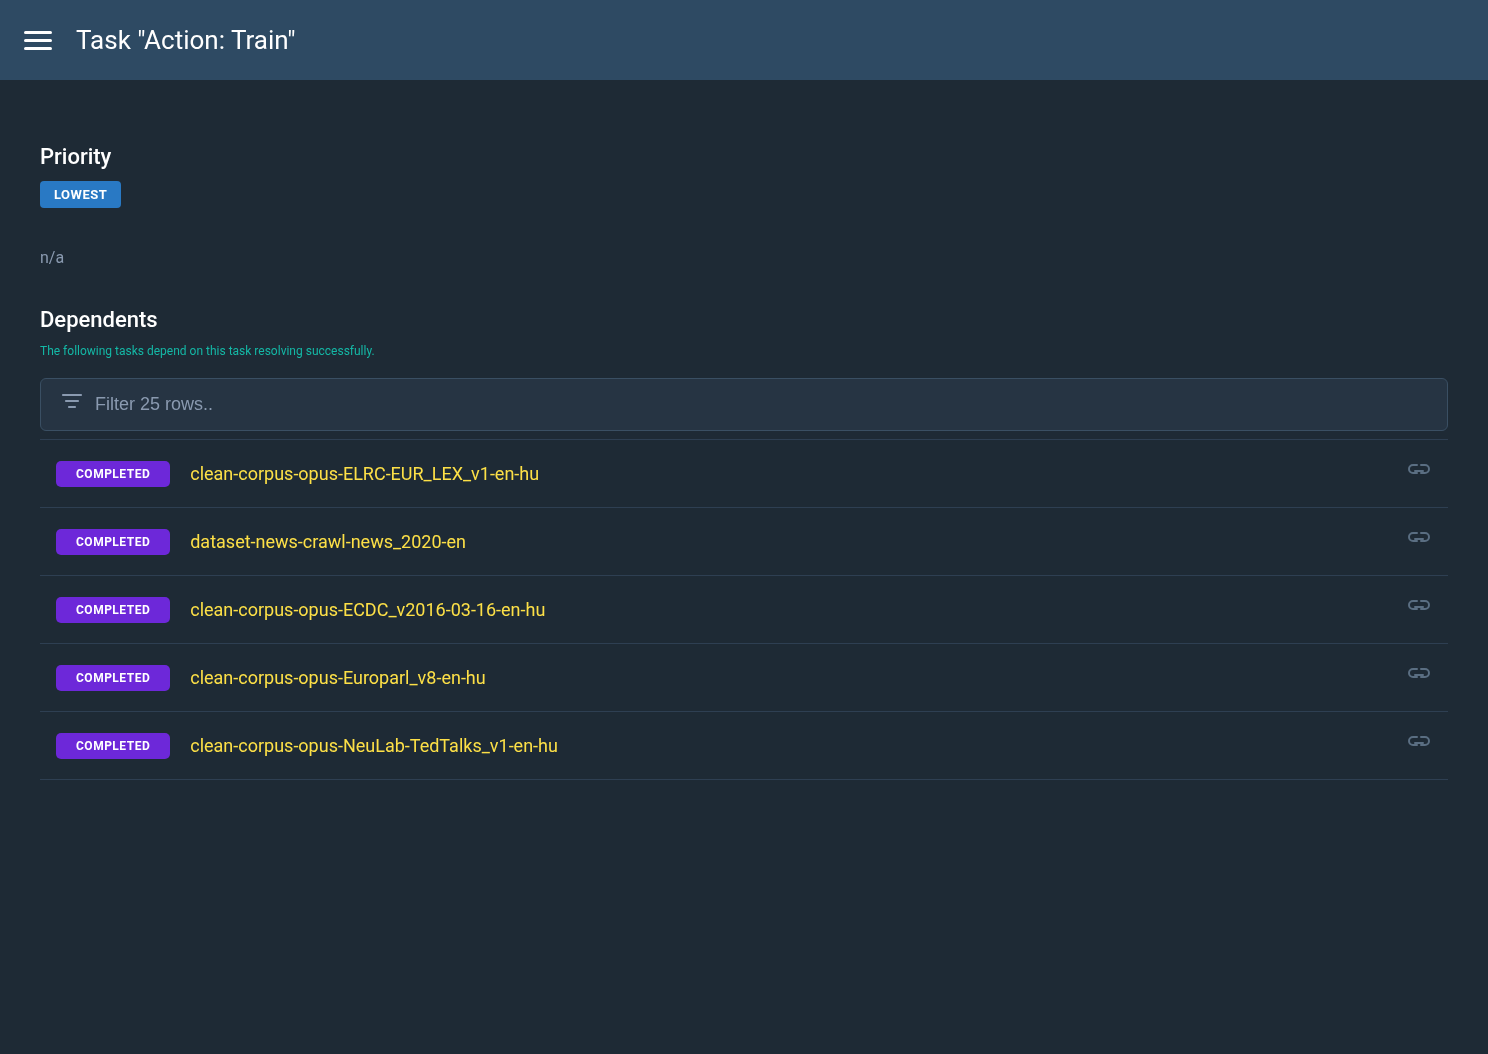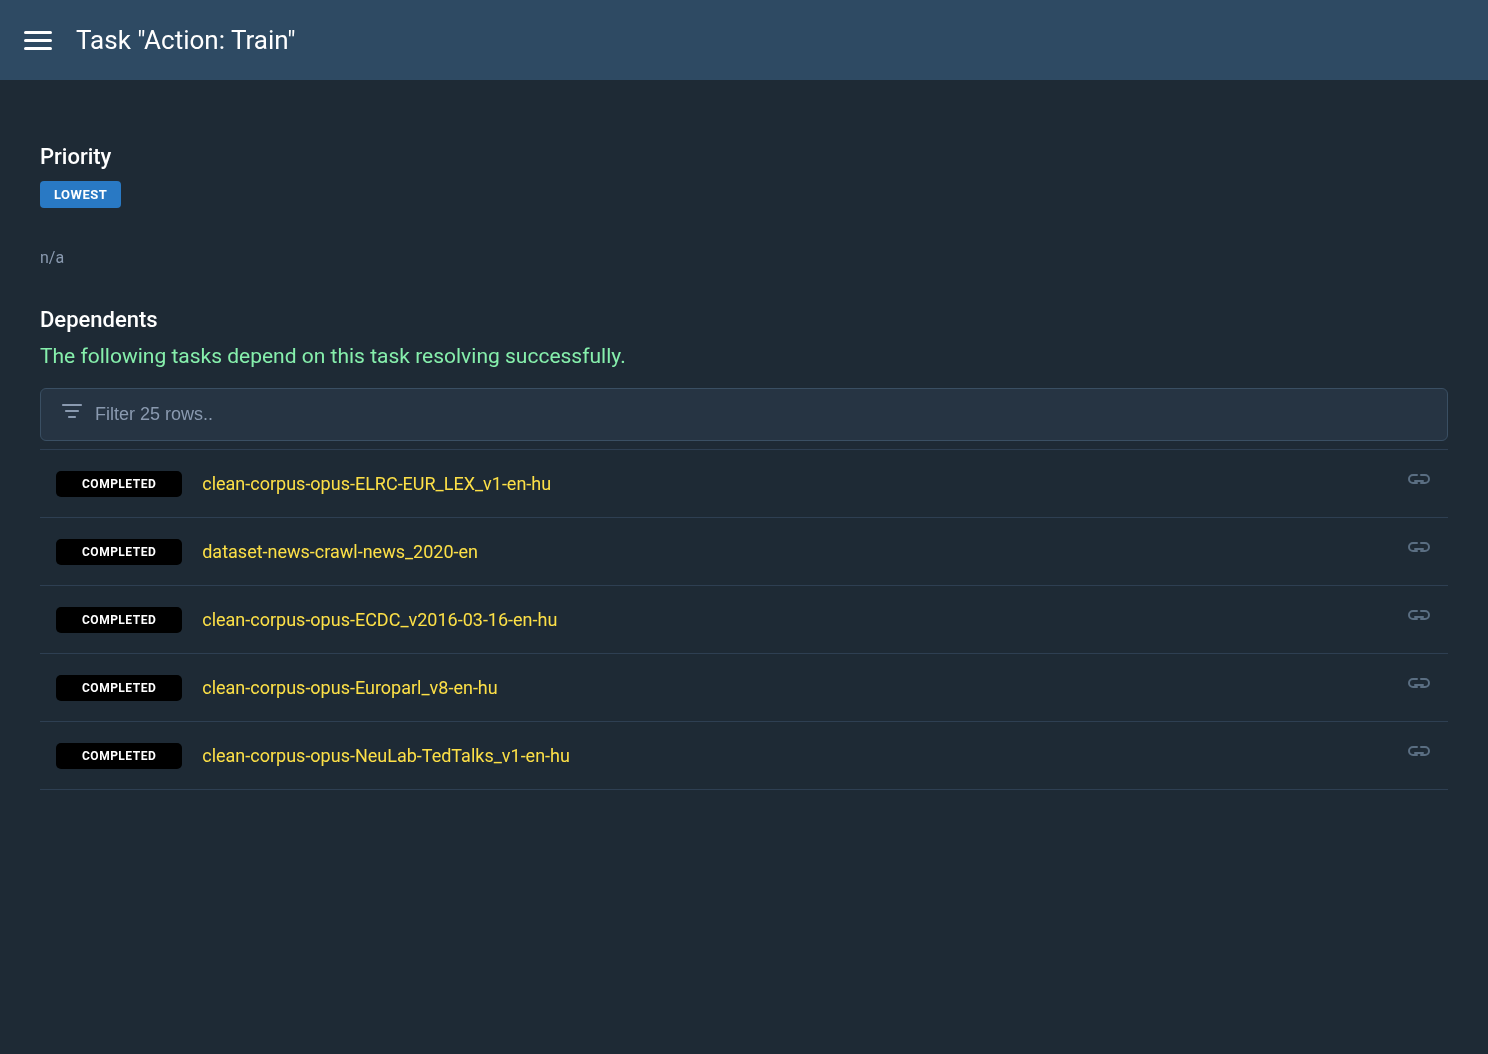--- a/index.html
+++ b/index.html
@@ -76,22 +76,22 @@
       margin-bottom: 40px;
     }
 
     .section-sub {
       font-size: 16px;
       color: #8a9ab0;
       margin-top: 4px;
     }
 
     .section-desc {
-      font-size: 21px;
-      color: #86efac;
+      font-size: 12px;
+      color: #14b8a6;
       margin-top: 6px;
     }
 
     
     .filter-container {
       display: flex;
       align-items: center;
       background-color: #263443;
       border: 1px solid #3a4f63;
       border-radius: 6px;
@@ -136,25 +136,25 @@
     }
 
     .row-left {
       display: flex;
       align-items: center;
       gap: 20px;
     }
 
     .status-badge {
       display: inline-block;
-      background-color: #000000;
+      background-color: #6d28d9;
       color: #ffffff;
       font-size: 12px;
       font-weight: 700;
-      padding: 6px 26px;
+      padding: 6px 20px;
       border-radius: 5px;
       letter-spacing: 0.5px;
       min-width: 110px;
       text-align: center;
     }
 
     .task-name {
       font-size: 18px;
       color: #fde047;
     }

